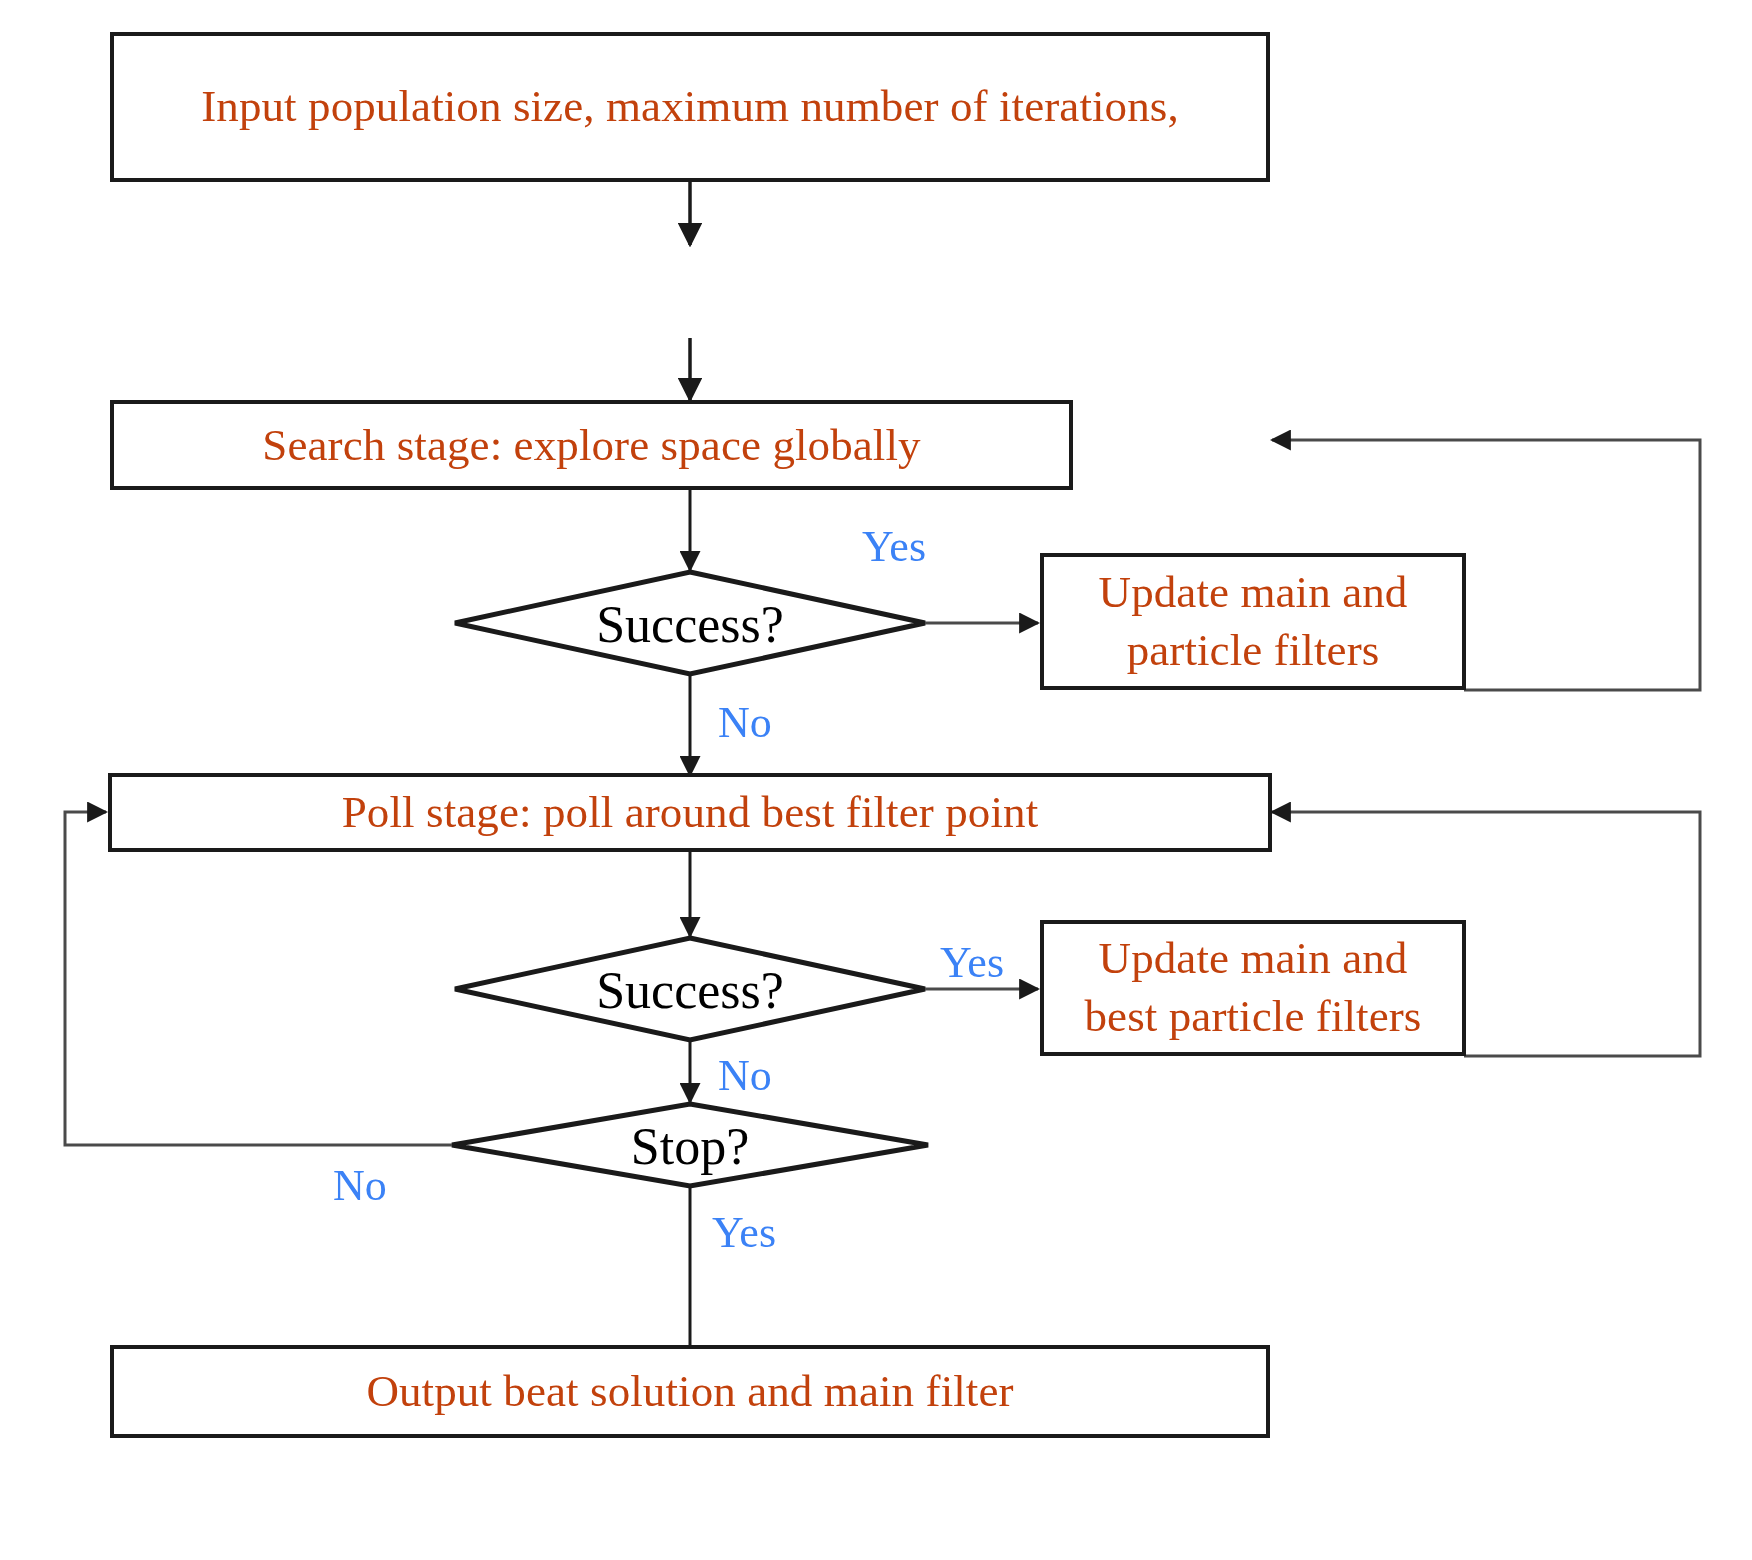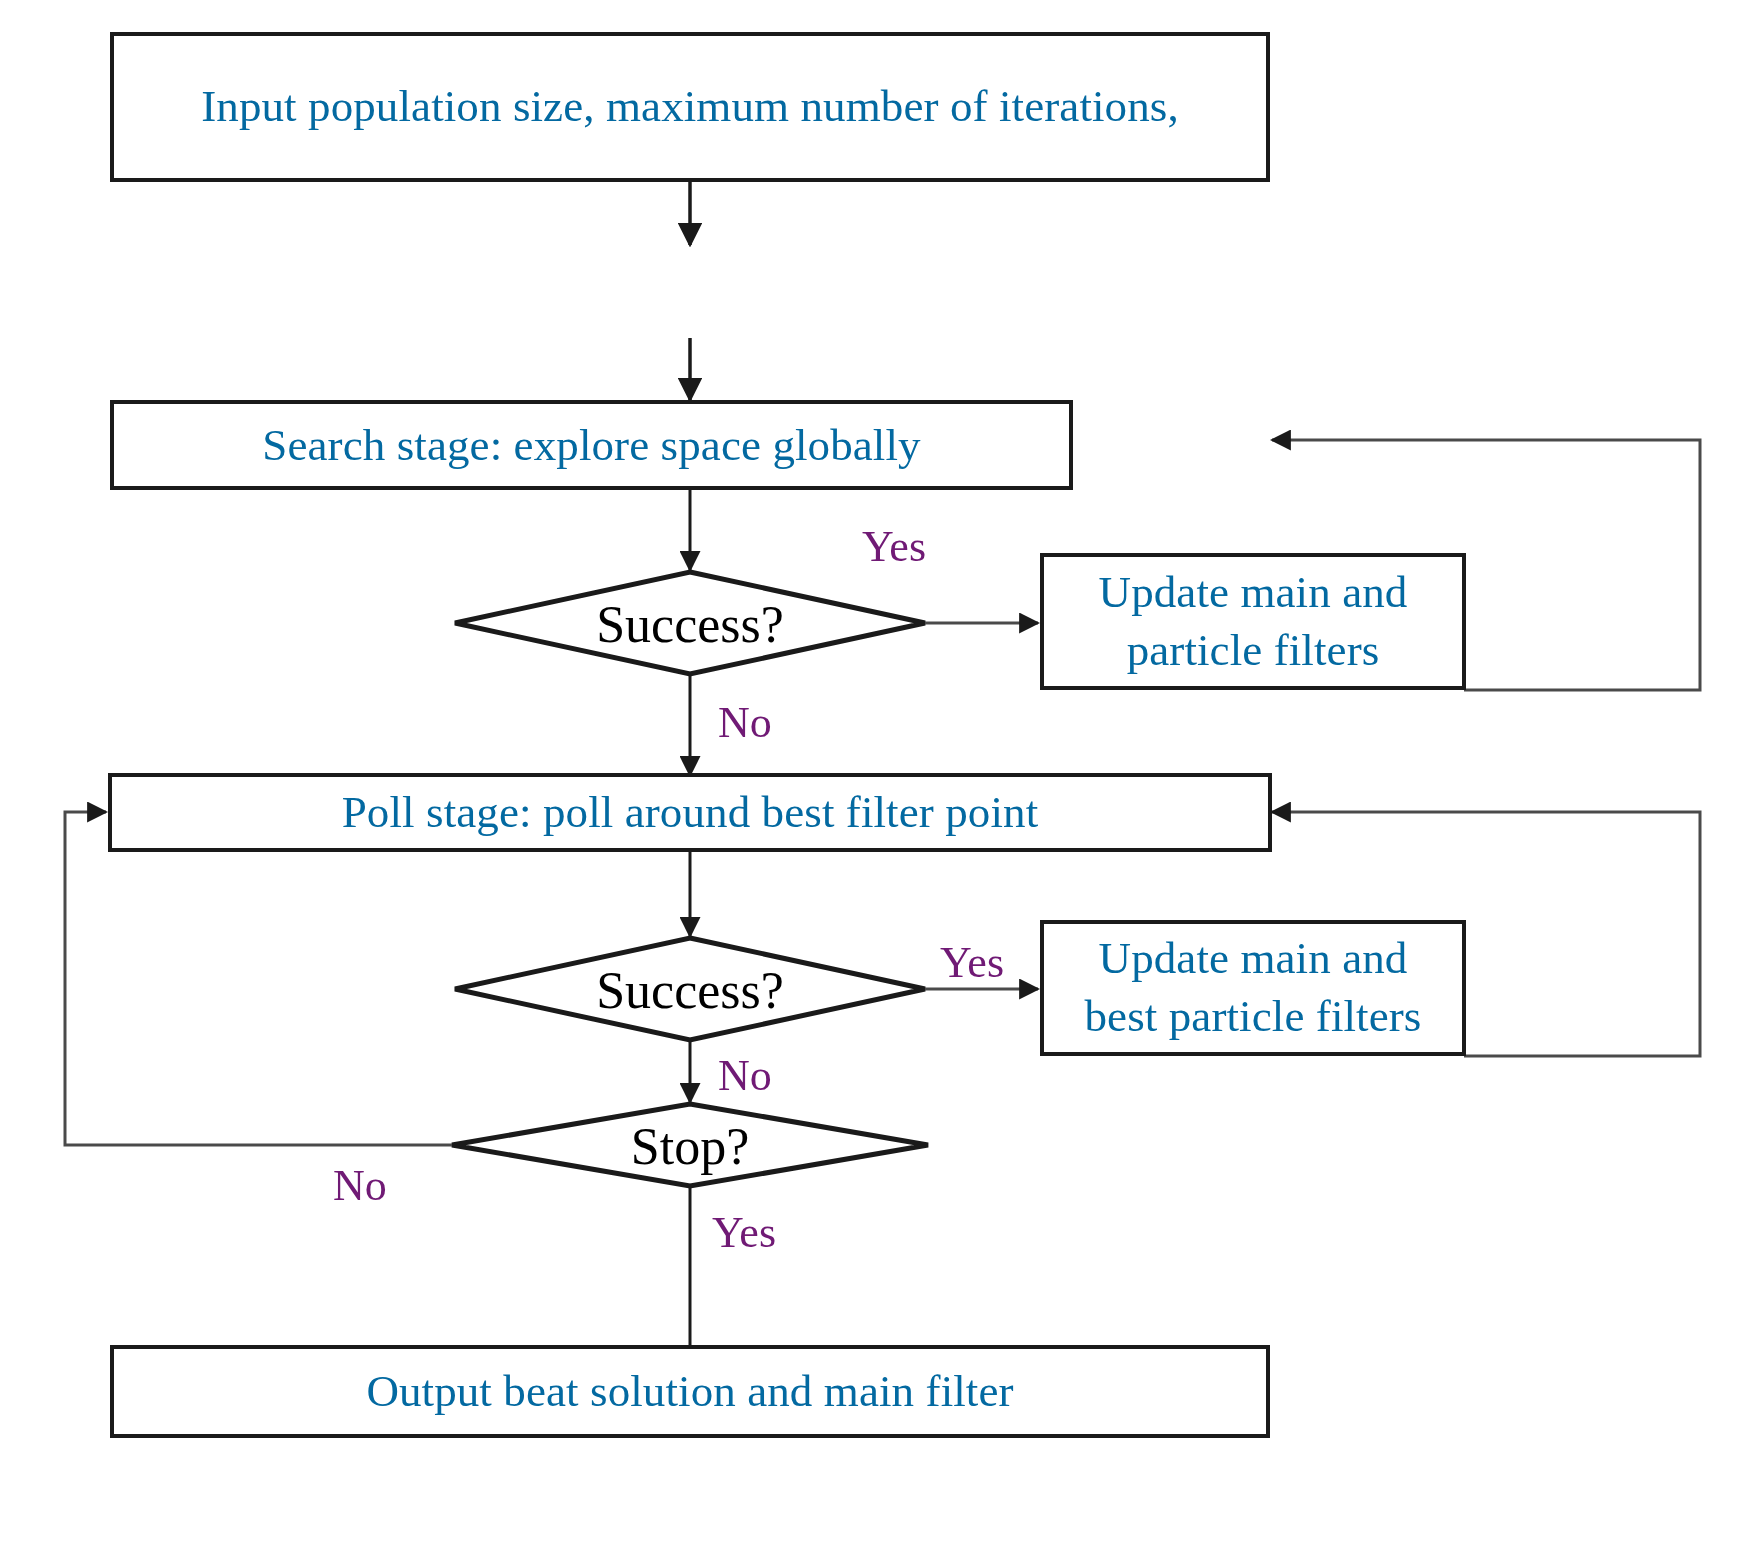--- a/index.html
+++ b/index.html
@@ -24,21 +24,21 @@
   }
   .proc-box {
     position: absolute;
     box-sizing: border-box;
     background: #ffffff;
     border: 4px solid #1a1a1a;
     display: flex;
     align-items: center;
     justify-content: center;
     text-align: center;
-    color: #0369a1;
+    color: #c2410c;
     line-height: 1.22;
     z-index: 3;
   }
   .proc-box .label {
     display: block;
     padding: 0 10px;
     font-size: 45px;
     letter-spacing: 0.1px;
   }
   .proc-box.two-line .label {
@@ -50,21 +50,21 @@
     display: flex;
     align-items: center;
     justify-content: center;
     color: #000000;
     font-size: 52px;
     z-index: 4;
     pointer-events: none;
   }
   .edge-label {
     position: absolute;
-    color: #701a75;
+    color: #3b82f6;
     font-size: 44px;
     z-index: 4;
     white-space: nowrap;
   }
 </style>
 </head>
 <body>
 
 <div id="canvas">
 

